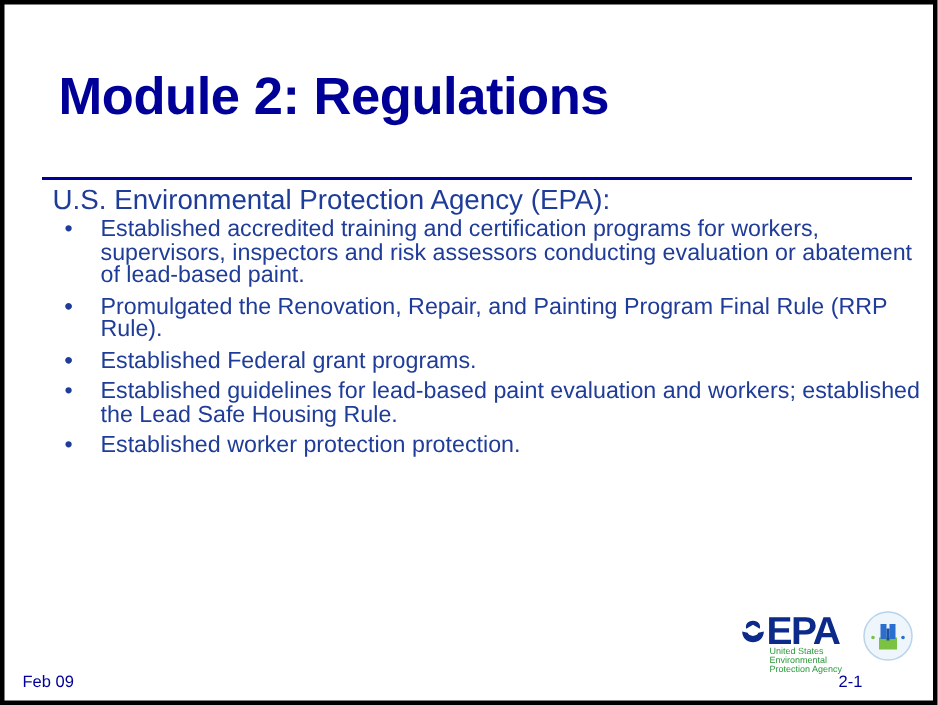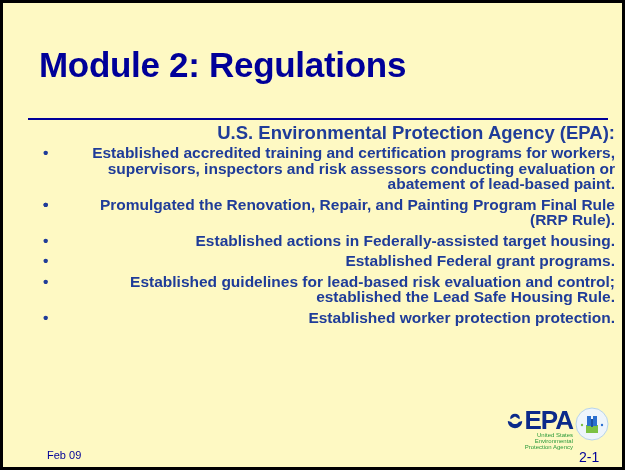--- a/index.html
+++ b/index.html
@@ -1,26 +1,26 @@
 <!DOCTYPE html>
 <html><head>
 <meta charset="utf-8">
 <style>
   html, body { margin:0; padding:0; }
   body { width:625px; height:470px; background:#000; position:relative; overflow:hidden; font-family:"Liberation Sans", sans-serif; }
-  .slide { position:absolute; left:3px; top:3px; width:619px; height:464px; background:#fef9c3;text-align:right; }
+  .slide { position:absolute; left:3px; top:3px; width:619px; height:464px; background:#ffffff; }
   .title { position:absolute; left:36px; top:42px; font-size:35px; font-weight:bold; color:#000099; letter-spacing:-0.3px; }
   .rule { position:absolute; left:25px; top:115px; width:580px; height:2px; background:#000099; }
-  .content { position:absolute; left:32px; top:120px; width:580px; color:#1f3c99; font-weight:bold; }
+  .content { position:absolute; left:32px; top:120px; width:580px; color:#1f3c99; font-weight:normal; }
   .heading { font-size:18.5px; line-height:20px; margin:0; }
   .bullets { list-style:none; margin:2px 0 2px 0; padding:0; }
   .bullets li { position:relative; padding-left:32px; font-size:15.5px; line-height:15.5px; margin-bottom:5px; }
   .bullets li .dot { position:absolute; left:8px; top:0; }
-  .footer-left { position:absolute; left:12px; top:446px; font-size:11px; color:#000099;margin-left:32px; }
-  .footer-right { position:absolute; left:556px; top:446px; font-size:14px; color:#000099;margin-left:20px; }
+  .footer-left { position:absolute; left:12px; top:446px; font-size:11px; color:#000099; }
+  .footer-right { position:absolute; left:556px; top:446px; font-size:11px; color:#000099; }
   .epa-logo { position:absolute; left:490px; top:405px; width:80px; height:40px; }
   .epa-mark { font-size:26px; font-weight:bold; color:#0b2a8a; line-height:24px; letter-spacing:-1px; }
   .epa-sub { font-size:6px; color:#2a9a3a; line-height:6px; margin-left:20px; font-weight:normal; }
   .hud-logo { position:absolute; left:572px; top:404px; width:34px; height:34px; }
 </style>
 </head>
 <body>
 
 <div class="slide">
   <div class="title">Module 2: Regulations</div>
@@ -28,23 +28,23 @@
 
   <div class="content">
     <p class="heading">U.S. Environmental Protection Agency (EPA):</p>
     <ul class="bullets">
       <li><span class="dot">•</span><span>Established accredited training and certification programs for workers, supervisors, inspectors and risk assessors conducting evaluation or abatement of lead-based paint.</span></li>
       <li><span class="dot">•</span></li>
       <li><span class="dot">•</span><span>Promulgated the Renovation, Repair, and Painting Program Final Rule (RRP Rule).</span></li>
     </ul>
 
     <ul class="bullets">
-      <li><span class="dot">•</span><span>Established actions in Federally-assisted target housing.</span></li>
+      <li><span class="dot">•</span></li>
       <li><span class="dot">•</span><span>Established Federal grant programs.</span></li>
-      <li><span class="dot">•</span><span>Established guidelines for lead-based risk evaluation and control; established the Lead Safe Housing Rule.</span></li>
+      <li><span class="dot">•</span><span>Established guidelines for lead-based paint evaluation and workers; established the Lead Safe Housing Rule.</span></li>
     </ul>
 
     <ul class="bullets">
       <li><span class="dot">•</span><span>Established worker protection protection.</span></li>
     </ul>
   </div>
 
   <div class="epa-logo">
     <div class="epa-mark">
       <svg width="18" height="18" viewBox="0 0 20 20" style="vertical-align:-1px">

